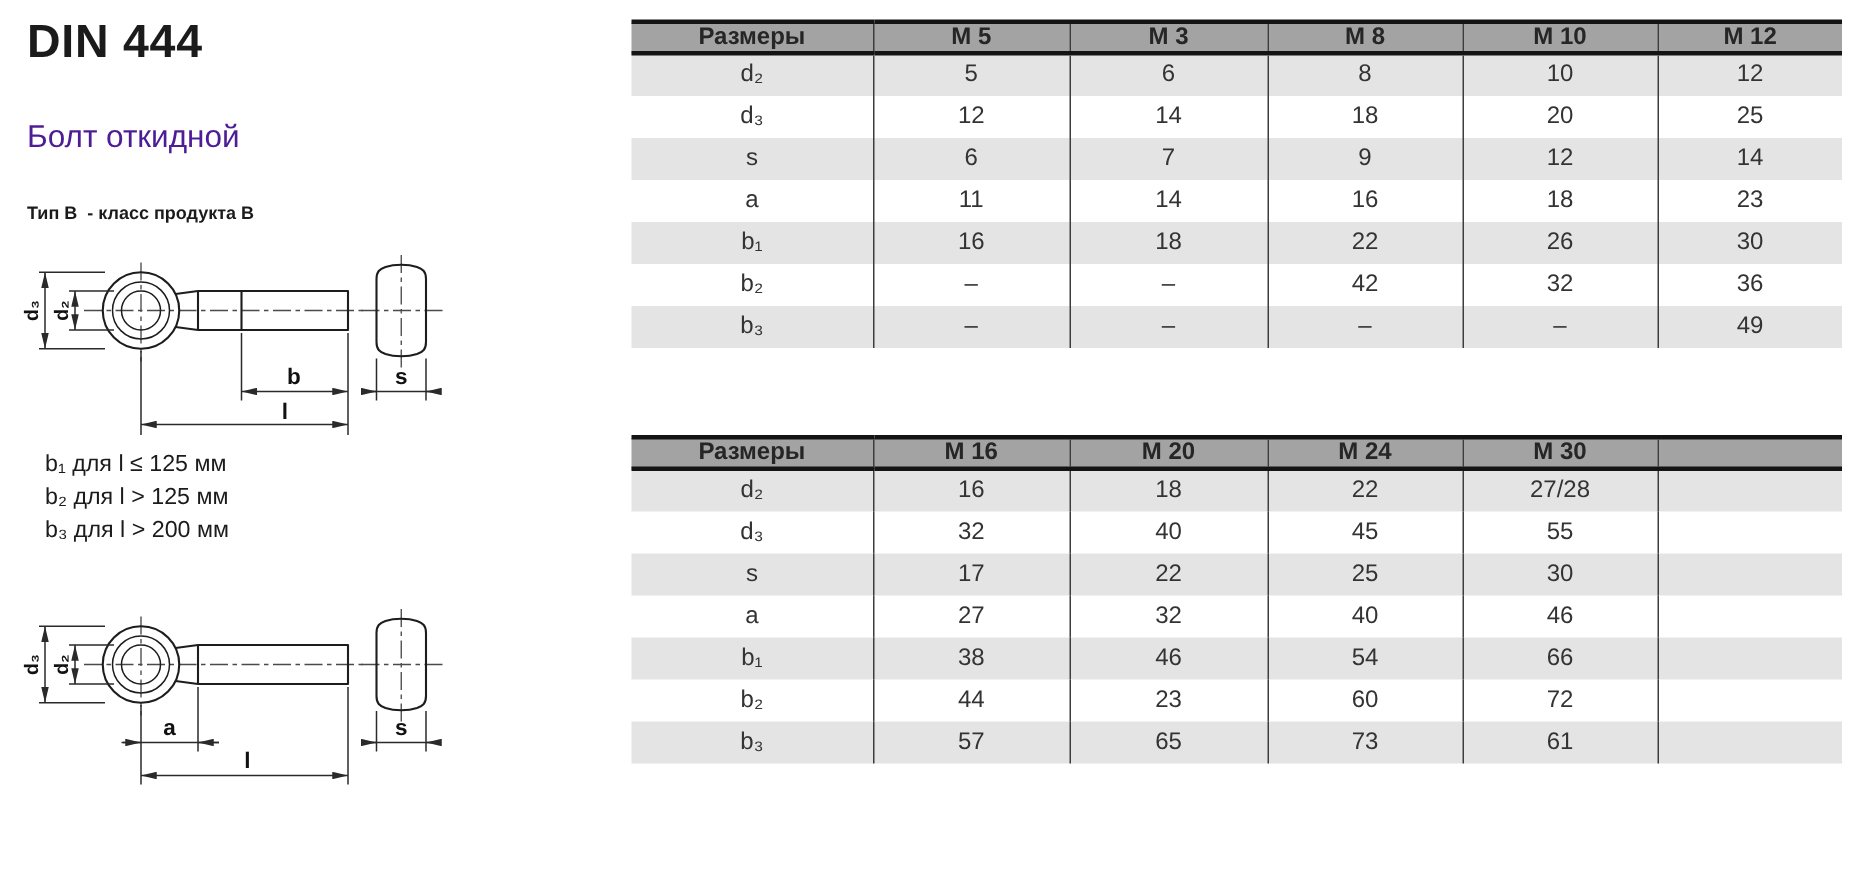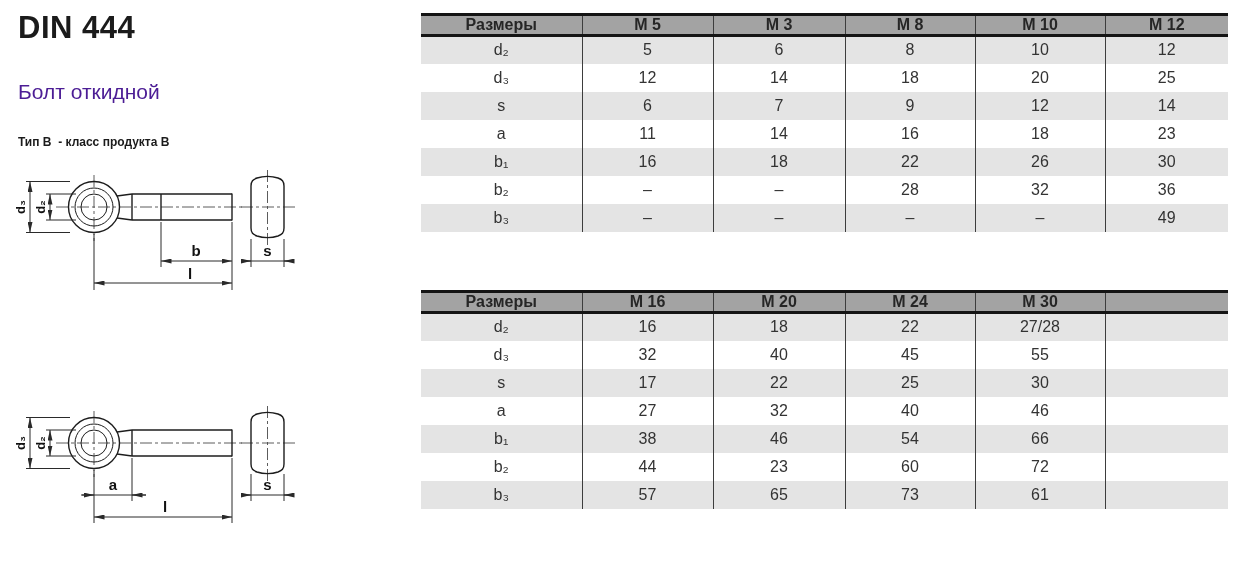--- a/index.html
+++ b/index.html
@@ -99,20 +99,25 @@
     </g>
     <g>
       <text class="dlabel" text-anchor="middle" transform="translate(25 207) rotate(-90)">d₃</text>
       <text class="dlabel" text-anchor="middle" transform="translate(45 207) rotate(-90)">d₂</text>
       <text class="blabel" x="196" y="256" text-anchor="middle">b</text>
       <text class="blabel" x="190" y="279" text-anchor="middle">l</text>
       <text class="blabel" x="267.5" y="256" text-anchor="middle">s</text>
     </g>
   </svg>
 
+  <div class="notes">
+    <div>b₁ для l ≤ 125 мм</div>
+    <div>b₂ для l &gt; 125 мм</div>
+    <div>b₃ для l &gt; 200 мм</div>
+  </div>
 
 
   <svg id="drawBL" class="drawing" width="320" height="132" viewBox="0 398 320 132">
     <defs>
       <marker id="arBL" markerUnits="userSpaceOnUse" markerWidth="11" markerHeight="5" refX="10.5" refY="2.5" orient="auto-start-reverse">
         <path d="M0,0 L10.5,2.5 L0,5 Z" fill="#2a2a2a"></path>
       </marker>
     </defs>
     <g>
       <line class="cl" x1="56" y1="443" x2="243" y2="443"></line>
@@ -220,21 +225,21 @@
           <td>16</td>
           <td>18</td>
           <td>22</td>
           <td>26</td>
           <td>30</td>
         </tr>
         <tr>
           <td>b₂</td>
           <td>–</td>
           <td>–</td>
-          <td>28</td>
+          <td>42</td>
           <td>32</td>
           <td>36</td>
         </tr>
         <tr class="stripe">
           <td>b₃</td>
           <td>–</td>
           <td>–</td>
           <td>–</td>
           <td>–</td>
           <td>49</td>

